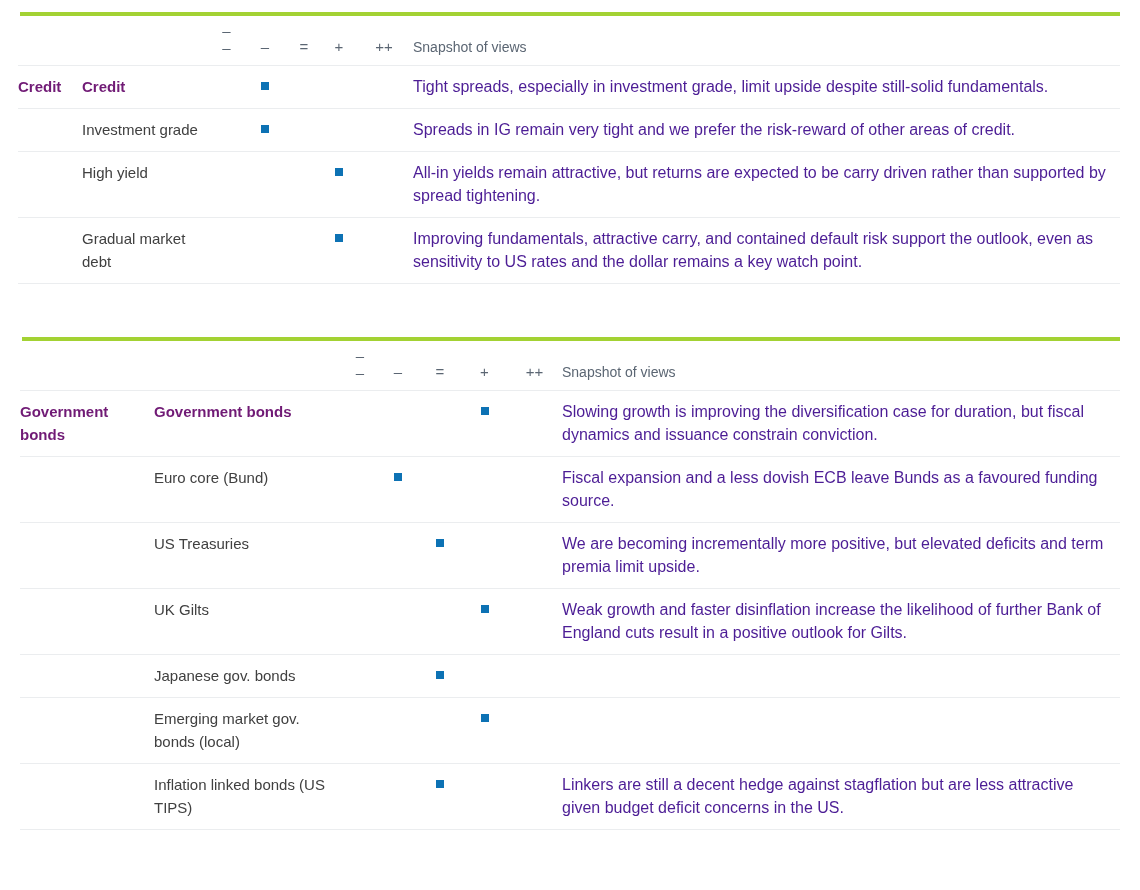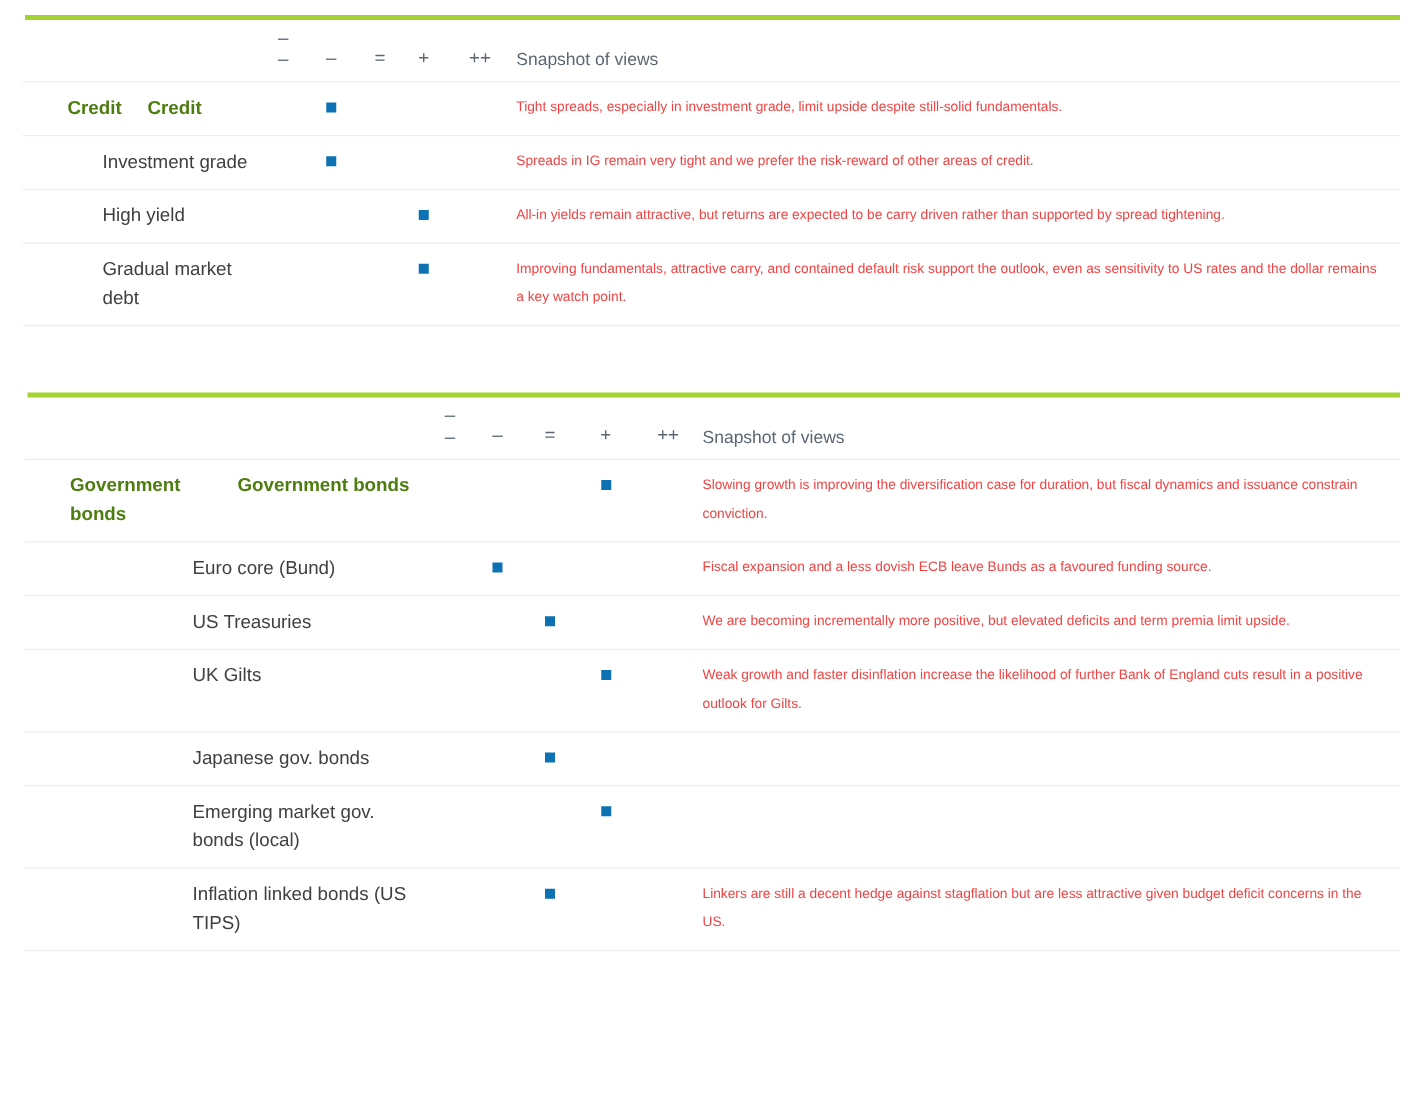--- a/index.html
+++ b/index.html
@@ -48,27 +48,26 @@
   }
 
   .sector-cell,.asset-cell{
     font-size:15px;
     line-height:23px;
     color:#404040;
     padding-right:10px;
   }
   .row.bold .sector-cell,.row.bold .asset-cell{
     font-weight:700;
-    color:#4d7c0f;
-    margin-left:36px;
+    color:#701a75;
   }
   .snapshot-cell{
-    font-size:11px;
+    font-size:16px;
     line-height:23px;
-    color:#ef4444;
+    color:#4c1d95;
     padding-right:14px;
   }
   .rating-cell{
     display:flex;
     justify-content:center;
     align-items:flex-start;
     height:100%;
   }
   .marker{
     width:8px;height:8px;

